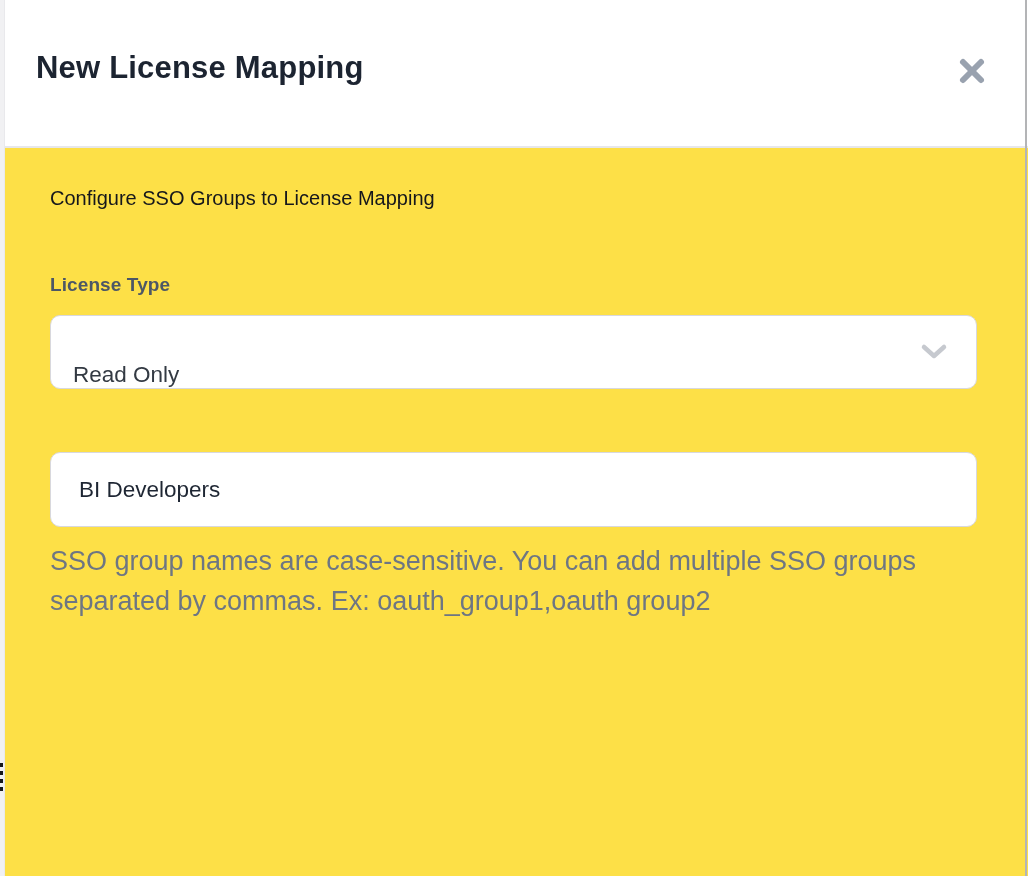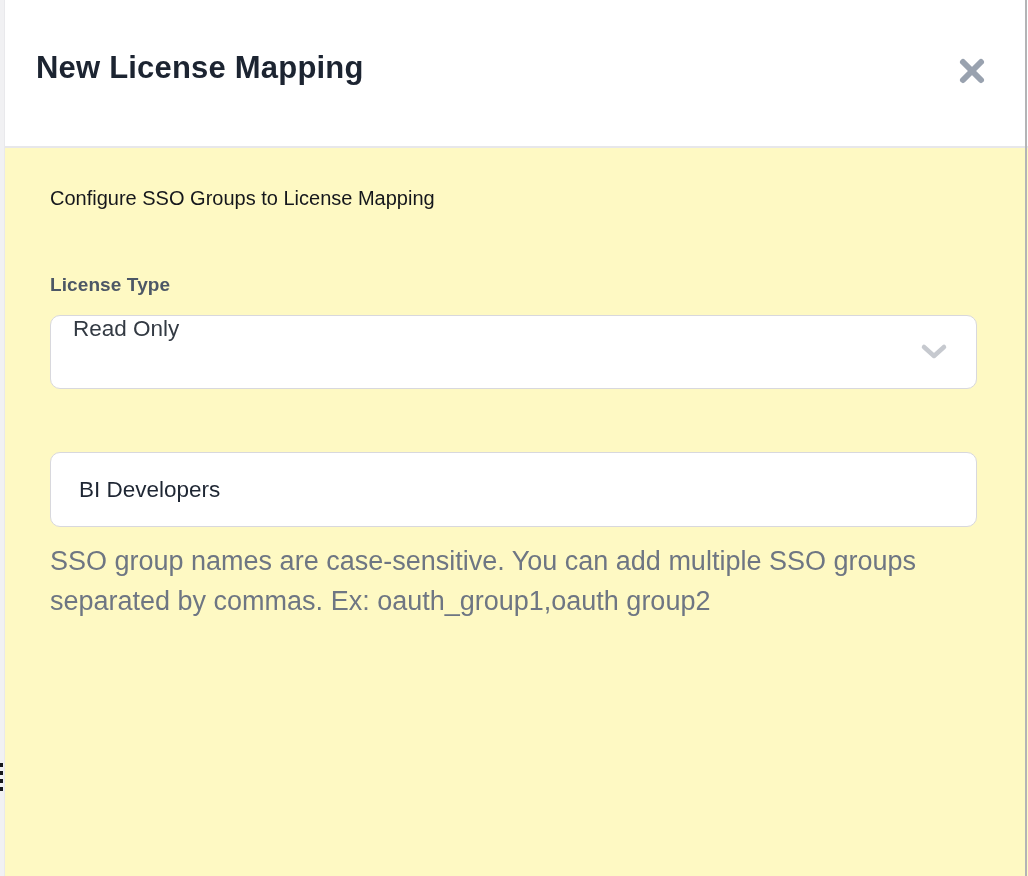--- a/index.html
+++ b/index.html
@@ -25,21 +25,21 @@
   
   .page-right-line {
     position: absolute; right: 1px; top: 0;
     width: 2px; height: 876px;
     background: #b3b4b6;
     z-index: 5;
   }
   .modal {
     position: absolute; left: 5px; top: 0;
     width: 1023px; height: 876px;
-    background: #fef9c3;
+    background: #fde047;
     z-index: 1;
   }
   .modal-header {
     position: relative;
     height: 148px;
     border-bottom: 2px solid #e7e7ea;
     background: #ffffff;
   }
   .modal-title {
     position: absolute; left: 31px; top: 50px;
@@ -70,21 +70,21 @@
     color: #4c5766;
     margin-bottom: 19px;
     letter-spacing: 0.1px;
   }
   .select-box {
     position: relative;
     width: 927px; height: 74px;
     border: 1px solid #d8d8dd;
     border-radius: 10px;
     background: #ffffff;
-    display: flex; align-items: flex-start;
+    display: flex; align-items: flex-end;
     padding: 0 60px 0 22px;
     cursor: pointer;
   }
   .select-value {
     font-size: 22.5px;
     color: #333a43;
   }
   .select-chevron {
     position: absolute; right: 28px; top: 27px;
   }

